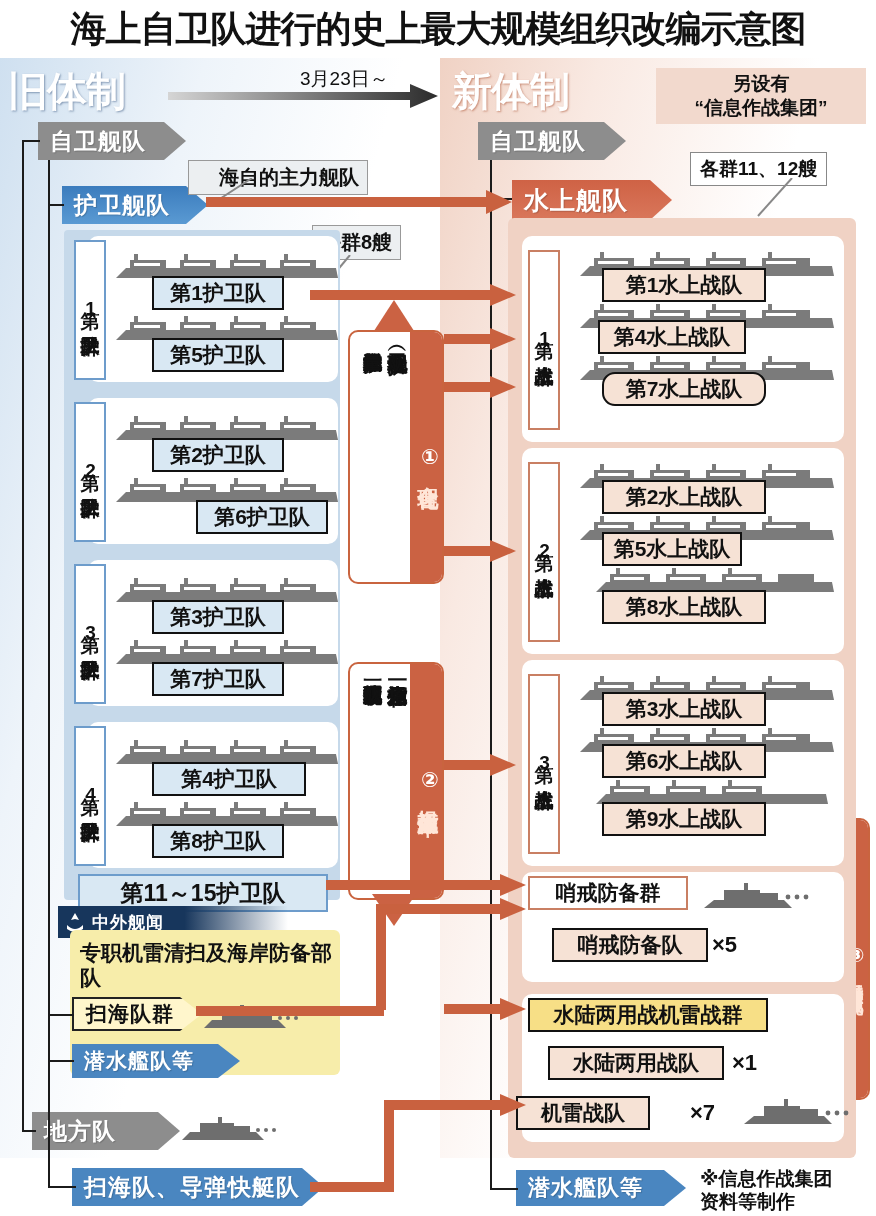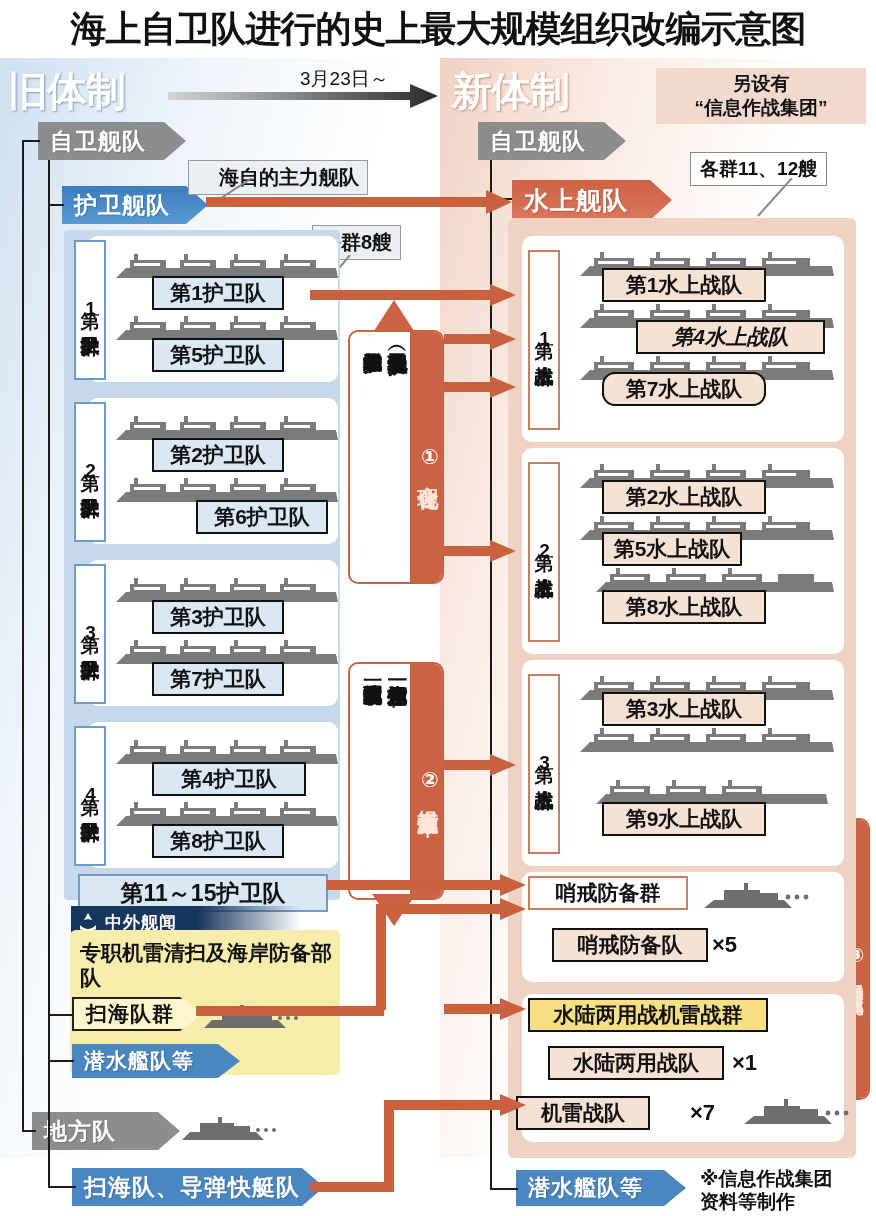--- a/index.html
+++ b/index.html
@@ -138,21 +138,21 @@
   .ln { position:absolute; background:#1b1b1b; }
   .rl { position:absolute; background:#c9613f; }
 
   
   .yellow-box { position:absolute; background:#f7edaa; border-radius:6px; }
   .yellow-note {
     position:absolute; font-size:21px; font-weight:bold; color:#111; line-height:1.2;
   }
   .watermark {
     position:absolute; background:linear-gradient(90deg,#17365c 0%, #17365c 55%, rgba(23,54,92,0) 100%);
-    display:flex; align-items:center; gap:6px; padding-left:6px;margin-left:13px;
+    display:flex; align-items:center; gap:6px; padding-left:6px;
   }
   .wm-title { color:#fff; font-size:17px; font-weight:bold; letter-spacing:1px; }
   .wm-sub { color:#9fb6cf; font-size:6px; letter-spacing:1px; position:absolute; left:38px; bottom:2px; }
 
   .boxed {
     position:absolute; border:2px solid #111; background:#f6e2d5;
     font-size:21px; font-weight:bold; color:#111; text-align:center; line-height:30px; height:34px;
   }
   .boxed-yellow { background:#f7df86; }
   .mult { position:absolute; font-size:22px; font-weight:bold; color:#111; }
@@ -522,21 +522,21 @@
       <rect x="186" y="10" width="48" height="9"></rect>
         <rect x="192" y="4" width="4" height="7"></rect>
       <g fill="#fff">
           <rect x="22" y="13" width="30" height="3"></rect>
           <rect x="78" y="13" width="30" height="3"></rect>
           <rect x="134" y="13" width="30" height="3"></rect>
           <rect x="190" y="13" width="30" height="3"></rect>
         </g>
       </g>
   </svg>
-  <div class="unit-new" style="left:636px;top:320px;width:189px;font-style:italic;">第4水上战队</div>
+  <div class="unit-new" style="left:598px;top:320px;width:148px;">第4水上战队</div>
   <svg class="ships" style="left:576px;top:352px;width:262px;height:40px" viewBox="0 0 262 40">
     <g fill="#7b7b7b">
         <path d="M4 28 L14 18 L246 18 L256 18 L258 28 Z"></path>
       <rect x="18" y="10" width="40" height="9"></rect>
         <rect x="24" y="4" width="4" height="7"></rect>
       <rect x="74" y="10" width="40" height="9"></rect>
         <rect x="80" y="4" width="4" height="7"></rect>
       <rect x="130" y="10" width="40" height="9"></rect>
         <rect x="136" y="4" width="4" height="7"></rect>
       <rect x="186" y="10" width="48" height="9"></rect>
@@ -646,20 +646,21 @@
       <rect x="186" y="10" width="48" height="9"></rect>
         <rect x="192" y="4" width="4" height="7"></rect>
       <g fill="#fff">
           <rect x="22" y="13" width="30" height="3"></rect>
           <rect x="78" y="13" width="30" height="3"></rect>
           <rect x="134" y="13" width="30" height="3"></rect>
           <rect x="190" y="13" width="30" height="3"></rect>
         </g>
       </g>
   </svg>
+  <div class="unit-new" style="left:602px;top:744px;width:164px;">第6水上战队</div>
   <svg class="ships" style="left:592px;top:776px;width:240px;height:40px" viewBox="0 0 240 40">
     <g fill="#7b7b7b">
         <path d="M4 28 L14 18 L224 18 L234 18 L236 28 Z"></path>
       <rect x="18" y="10" width="40" height="9"></rect>
         <rect x="24" y="4" width="4" height="7"></rect>
       <rect x="74" y="10" width="40" height="9"></rect>
         <rect x="80" y="4" width="4" height="7"></rect>
       <rect x="130" y="10" width="40" height="9"></rect>
         <rect x="136" y="4" width="4" height="7"></rect>
       <g fill="#fff">

